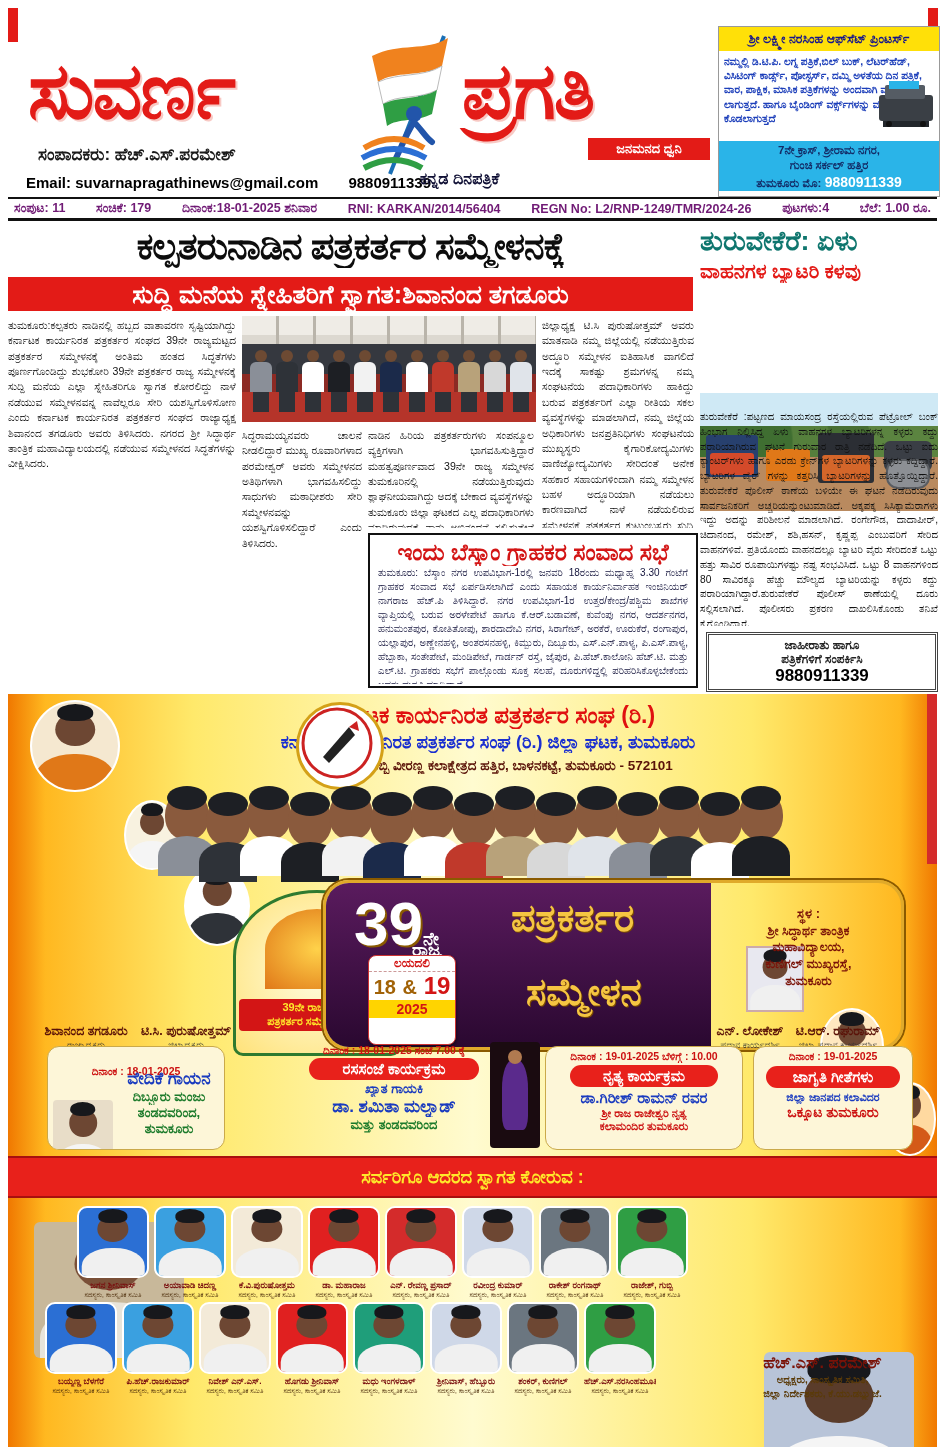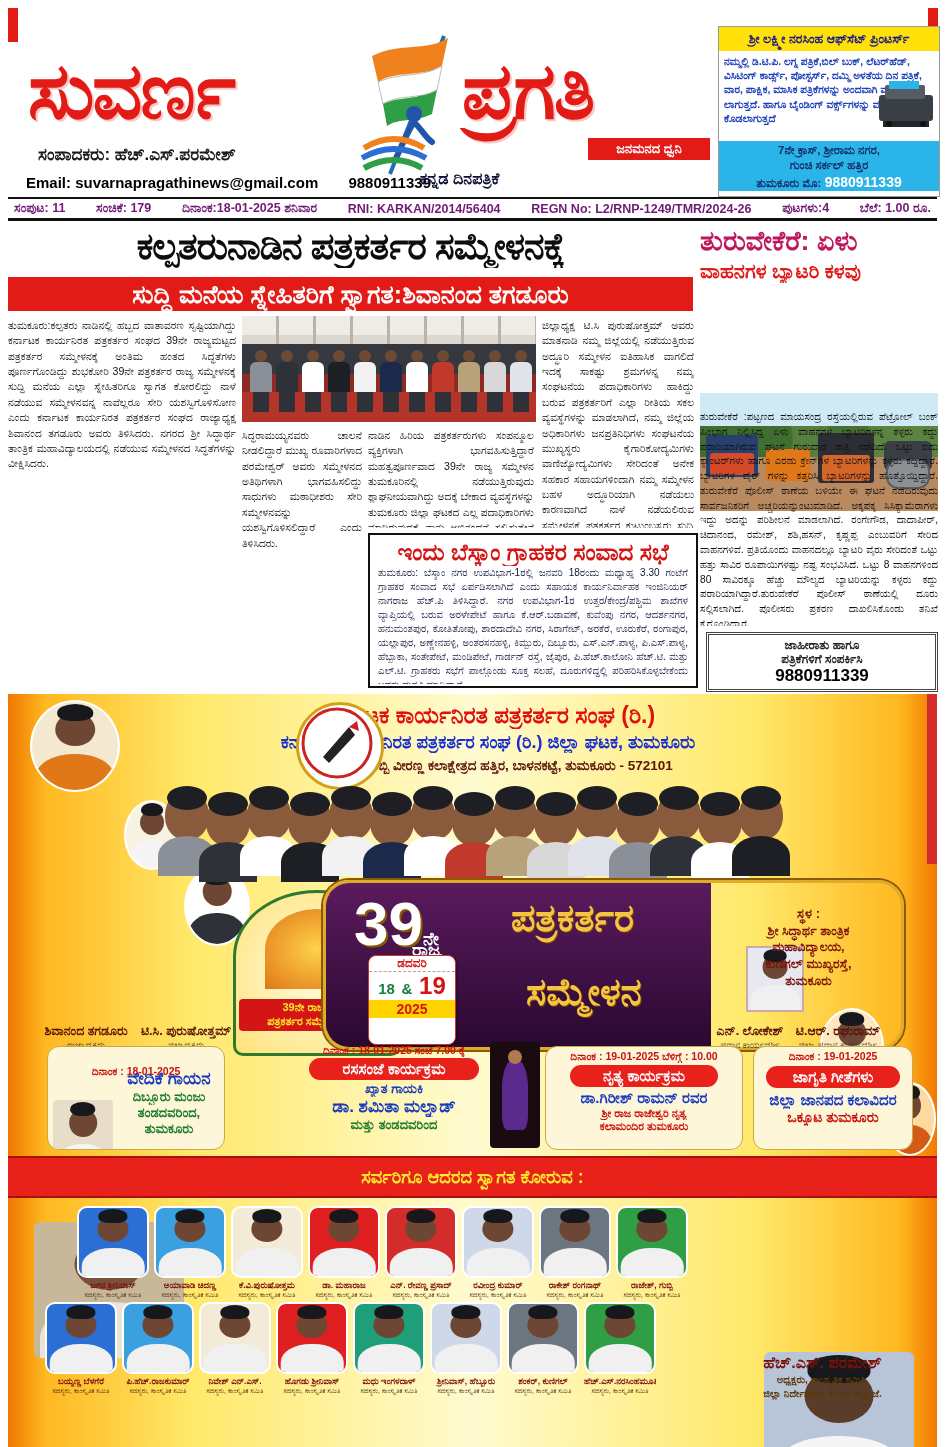--- a/index.html
+++ b/index.html
@@ -35,21 +35,21 @@
 
   
   .mainhead{font-size:37px;font-weight:bold;color:#0d0d0d;text-align:center;
             white-space:nowrap;overflow:hidden;letter-spacing:-1px;}
   .subhead{background:#e31b17;color:#ffffff;font-size:25px;font-weight:bold;
            text-align:center;line-height:34px;white-space:nowrap;overflow:hidden;}
 
   .coltext{font-size:10.6px;line-height:1.45;color:#101010;}
 
   
-  .tvk-h1{color:#be185d;font-weight:bold;font-size:27px;white-space:nowrap;overflow:hidden;}
+  .tvk-h1{color:#0f766e;font-weight:bold;font-size:27px;white-space:nowrap;overflow:hidden;}
   .tvk-h2{color:#e31b17;font-weight:bold;font-size:20px;white-space:nowrap;overflow:hidden;}
   .contactbox{border:3px double #444;text-align:center;padding:3px 2px;background:#fff;}
   .contactbox .l{font-size:12px;font-weight:bold;color:#222;}
   .contactbox .p{font-size:17px;font-weight:bold;color:#000;}
 
   
   .beskom{border:2px solid #111;background:#fff;padding:4px 8px;box-sizing:border-box;}
   .beskom-h{color:#d31515;font-size:23px;font-weight:bold;text-align:center;
             white-space:nowrap;overflow:hidden;}
   .beskom-b{font-size:10px;line-height:1.4;color:#14143c;}
@@ -98,21 +98,21 @@
   .bannerpurple{background:linear-gradient(#5a1b5e,#2a0830);border-radius:23px 0 0 23px;}
   .b39{color:#ffffff;font-weight:bold;font-size:62px;line-height:1;text-shadow:2px 2px 0 #8a5a00;}
   .b39s{color:#ffffff;font-weight:bold;font-size:18px;line-height:1.1;}
   .bgold{color:#f5c542;font-weight:bold;font-size:38px;white-space:nowrap;text-shadow:1px 1px 0 #7a4a00;}
   .venue{color:#7a1208;font-weight:bold;font-size:12.5px;text-align:center;line-height:1.35;}
 
   .cal{background:#fff;border-radius:8px;border:1px solid #c33;text-align:center;overflow:hidden;
        box-shadow:1px 2px 3px rgba(0,0,0,.4);}
   .cal .cm{color:#d31515;font-size:12px;font-weight:bold;line-height:15px;border-bottom:1px dashed #c99;}
   .cal .cd{color:#d31515;font-size:24px;font-weight:bold;line-height:1.15;}
-  .cal .cd span{color:#15803d;font-size:15px;}
+  .cal .cd span{color:#a16207;font-size:20px;}
   .cal .cy{background:#ffd400;color:#d31515;font-size:14px;font-weight:bold;line-height:18px;}
 
   .emblem{border:3px solid #2f7a2f;border-radius:50% 50% 10px 10px/40% 40% 10px 10px;
           background:radial-gradient(#fffde0,#ffe27a);overflow:hidden;}
   .ribbon{position:absolute;left:2%;bottom:14%;width:96%;background:#d31515;color:#ffe92a;
           font-size:11px;font-weight:bold;text-align:center;line-height:1.25;padding:2px 0;
           border-radius:4px;}
 
   .offname{color:#5a1208;font-weight:bold;font-size:12.5px;text-align:center;white-space:nowrap;overflow:hidden;}
   .offtitle{color:#333;font-size:9px;text-align:center;white-space:nowrap;overflow:hidden;}
@@ -424,21 +424,21 @@
     <div class="abs bannerwrap" style="left:315px;top:186px;width:575px;height:164px;">
       <div class="abs bannerpurple" style="left:0;top:0;width:385px;height:164px;">
         <div class="abs" style="left:28px;top:10px;">
           <span class="b39">39</span><span class="b39s">ನೇ</span>
           <div class="b39s" style="margin-left:58px;margin-top:-14px;">ರಾಜ್ಯ</div>
         </div>
         <div class="abs bgold" style="left:185px;top:14px;">ಪತ್ರಕರ್ತರ</div>
         <div class="abs bgold" style="left:200px;top:88px;">ಸಮ್ಮೇಳನ</div>
 
         <div class="abs cal" style="left:42px;top:72px;width:86px;height:88px;">
-          <div class="cm">ಡದವರಿ</div>
+          <div class="cm">ಲಯದಲಿ</div>
           <div class="cd">
             <span>18</span> <span>&amp;</span> <span style="color:#d31515;font-size:24px;">19</span>
           </div>
           <div class="cy">2025</div>
         </div>
       </div>
       <div class="abs venue" style="left:400px;top:22px;width:165px;">
         <div style="font-size:13px;">ಸ್ಥಳ :</div>
         <div>ಶ್ರೀ ಸಿದ್ಧಾರ್ಥ ತಾಂತ್ರಿಕ</div>
         <div>ಮಹಾವಿದ್ಯಾಲಯ,</div>
@@ -488,21 +488,21 @@
       <div class="pdate" style="margin-top:3px;">ದಿನಾಂಕ : 19-01-2025 ಬೆಳಿಗ್ಗೆ : 10.00</div>
       <div class="pband" style="margin:2px 24px;">ನೃತ್ಯ ಕಾರ್ಯಕ್ರಮ</div>
       <div class="pblue" style="font-size:15px;">ಡಾ.ಗಿರೀಶ್ ರಾಮನ್ ರವರ</div>
       <div class="pred" style="font-size:11px;">ಶ್ರೀ ರಾಜ ರಾಜೇಶ್ವರಿ ನೃತ್ಯ</div>
       <div class="pred" style="font-size:11px;">ಕಲಾಮಂದಿರ ತುಮಕೂರು</div>
     </div>
 
     <div class="abs progbox" style="left:745px;top:352px;width:158px;height:102px;background:#fdf6d8;">
       <div class="pdate" style="margin-top:3px;">ದಿನಾಂಕ : 19-01-2025</div>
       <div class="pband" style="margin:3px 12px;">ಜಾಗೃತಿ ಗೀತೆಗಳು</div>
-      <div class="pblue" style="font-size:15px;">ಜಿಲ್ಲಾ ಜಾನಪದ ಕಲಾವಿದರ</div>
+      <div class="pblue" style="font-size:11px;">ಜಿಲ್ಲಾ ಜಾನಪದ ಕಲಾವಿದರ</div>
       <div class="pred" style="font-size:14px;">ಒಕ್ಕೂಟ ತುಮಕೂರು</div>
     </div>
 
     <div class="abs welcome" style="left:0;top:462px;width:929px;height:38px;">
       <span class="wy">ಸರ್ವರಿಗೂ ಆದರದ ಸ್ವಾಗತ ಕೋರುವ :</span>
     </div>
 
     <div class="abs memberrow" style="left:37px;top:512px;width:695px;padding-left:32px;">
         <div class="member">
     <div class="member-photo person" style="background: rgb(43, 111, 212);">

